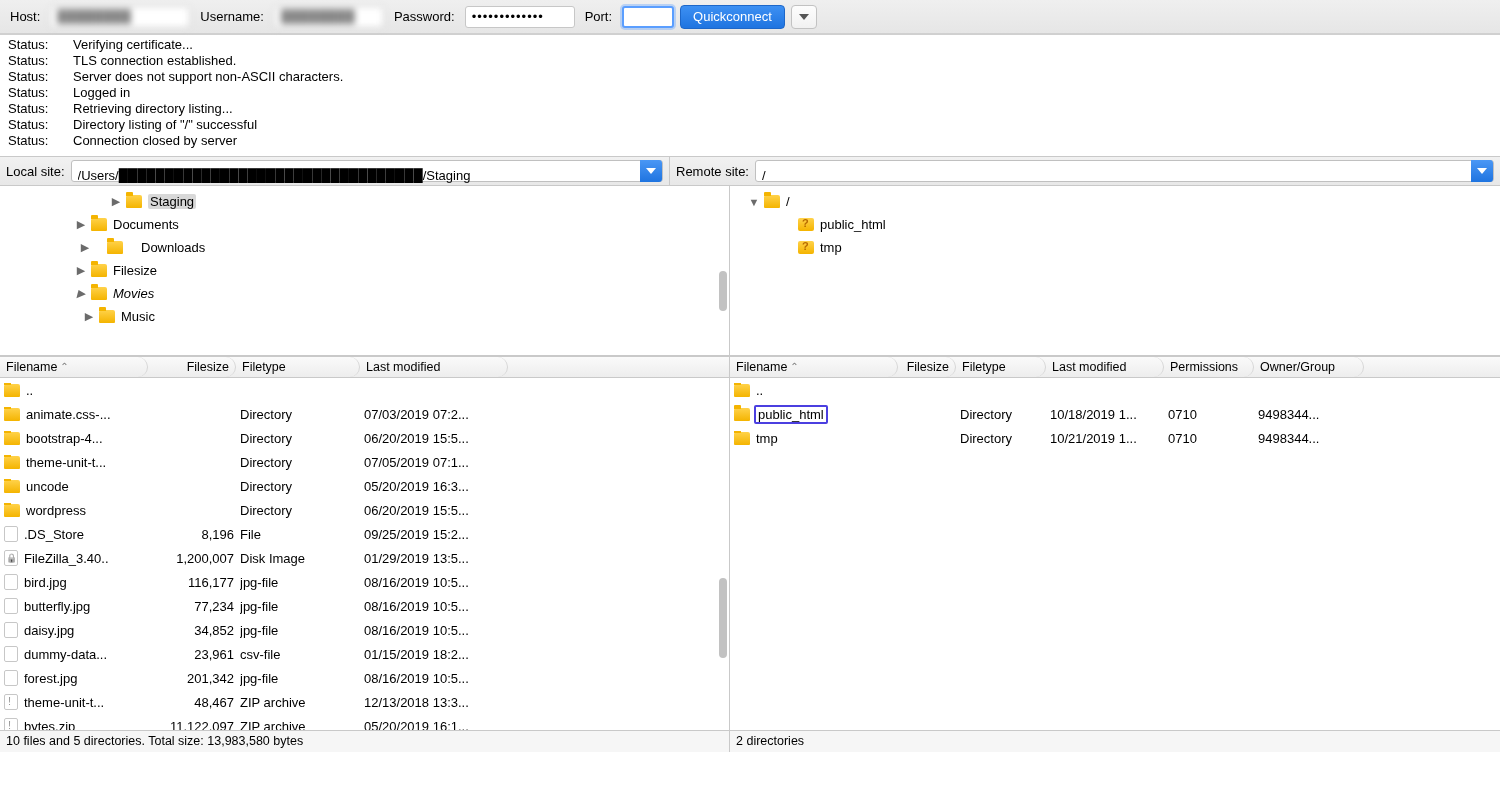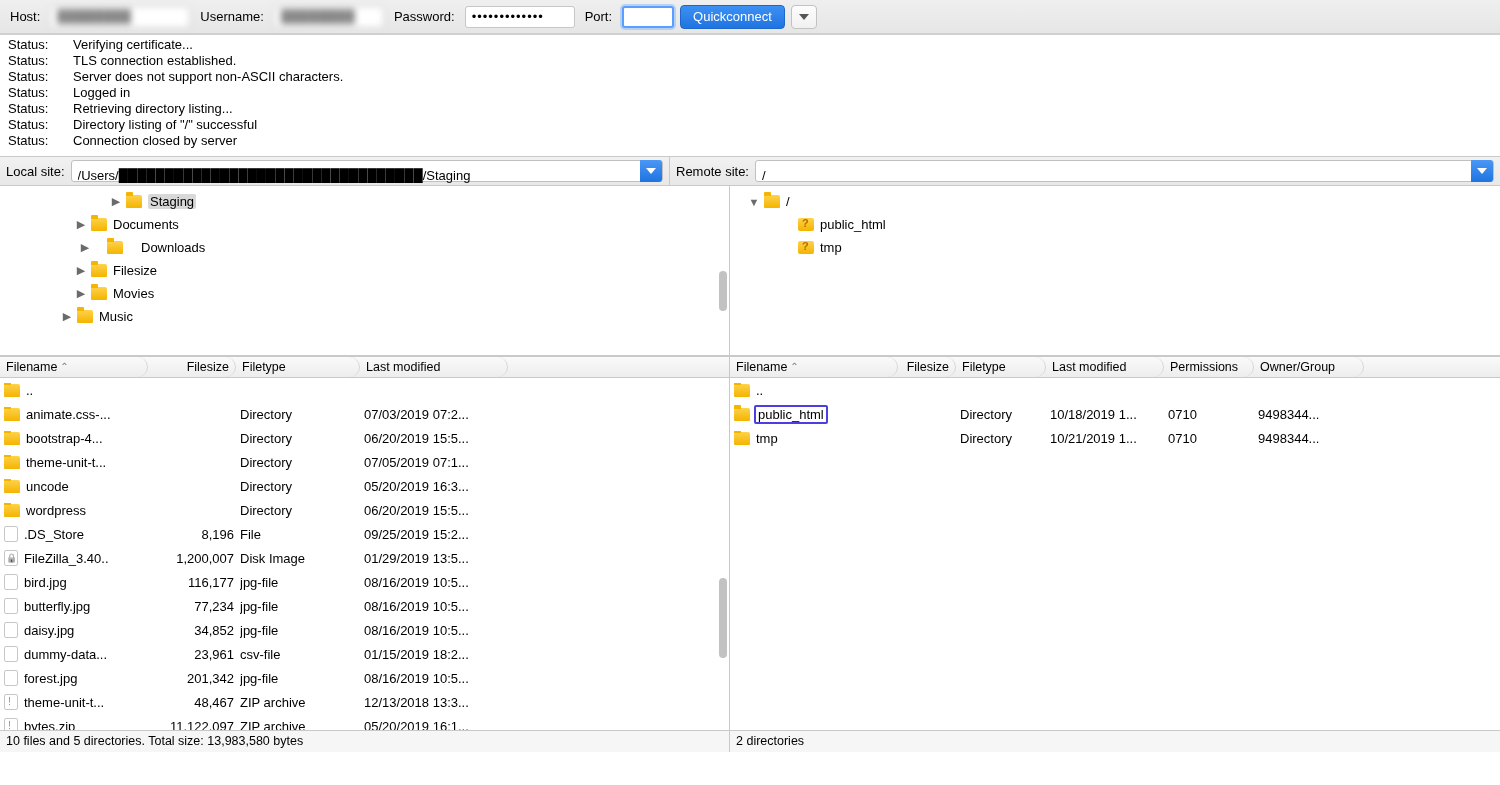--- a/index.html
+++ b/index.html
@@ -249,26 +249,26 @@
       <div class="tnode" style="padding-left: 79px; gap: 12px;">
         <span class="tri closed"></span>
         <span class="folder-icon"></span>
         <span>Downloads</span>
       </div>
       <div class="tnode" style="padding-left: 75px;">
         <span class="tri closed"></span>
         <span class="folder-icon"></span>
         <span>Filesize</span>
       </div>
-      <div class="tnode" style="padding-left: 75px;">
+      <div class="tnode" style="padding-left: 75px; font-style: italic;">
         <span class="tri closed"></span>
         <span class="folder-icon"></span>
         <span>Movies</span>
       </div>
-      <div class="tnode" style="padding-left: 61px; align-items: center;">
+      <div class="tnode" style="padding-left: 83px; align-items: center;">
         <span class="tri closed"></span>
         <span class="folder-icon"></span>
         <span>Music</span>
       </div>
     </div>
   <div class="tree right" id="rtree">
       <div class="tnode" style="padding-left: 18px;">
         <span class="tri open"></span>
         <span class="folder-icon"></span>
         <span>/</span>

